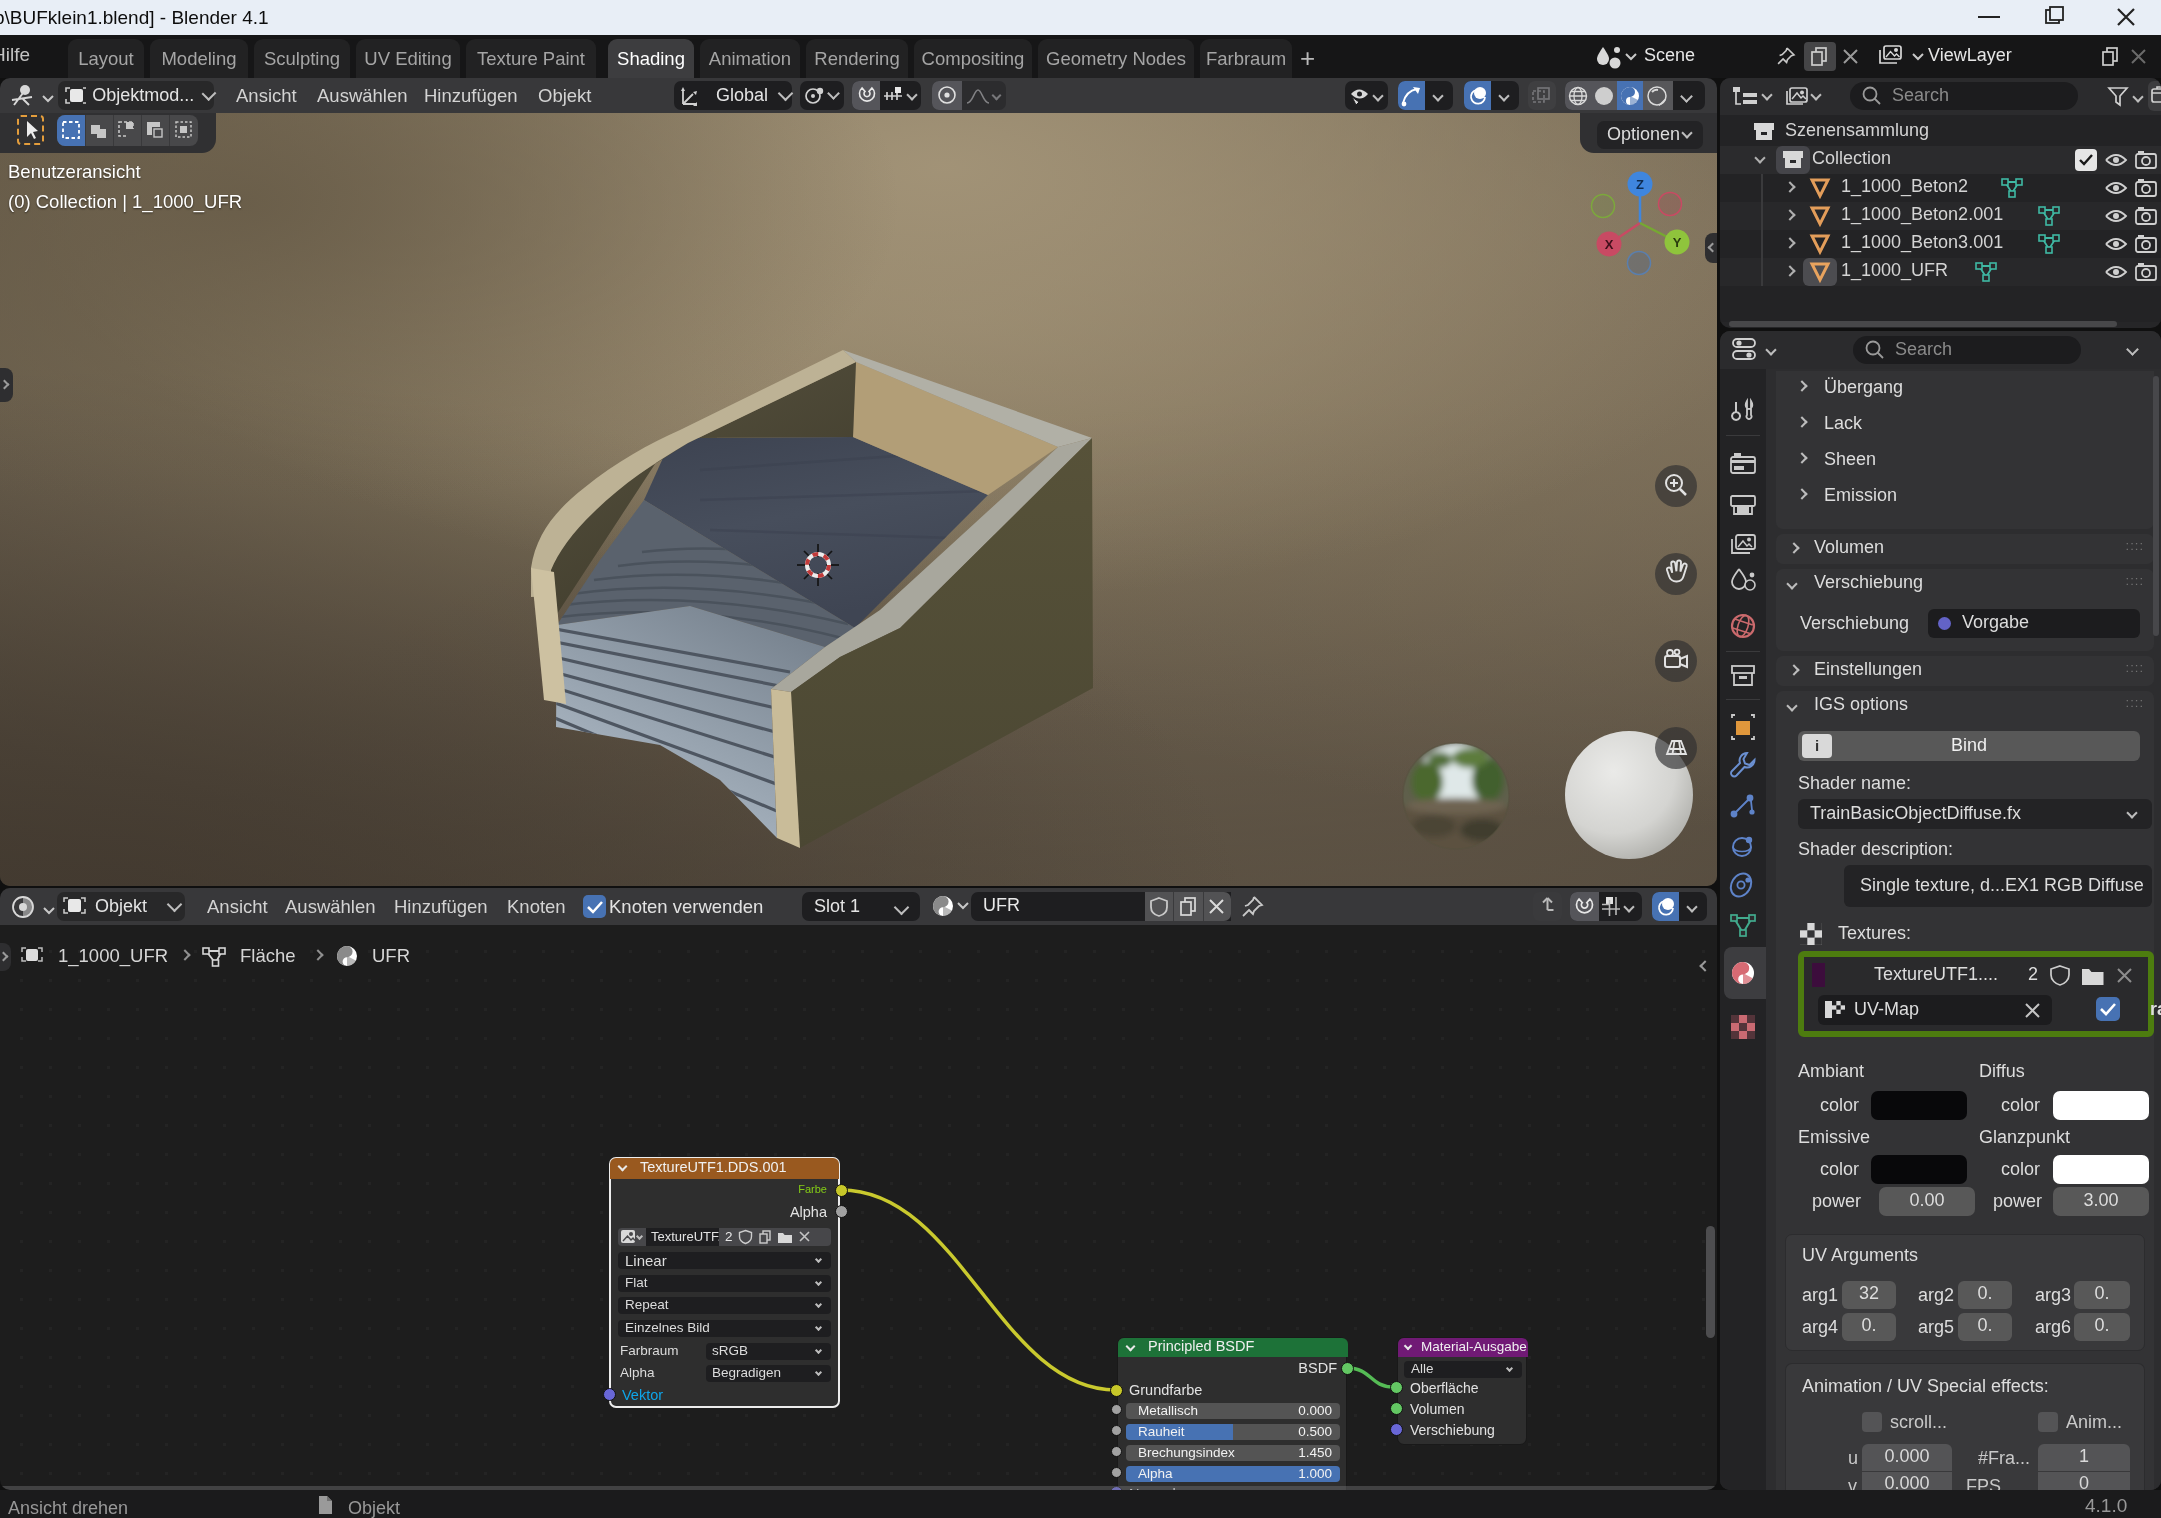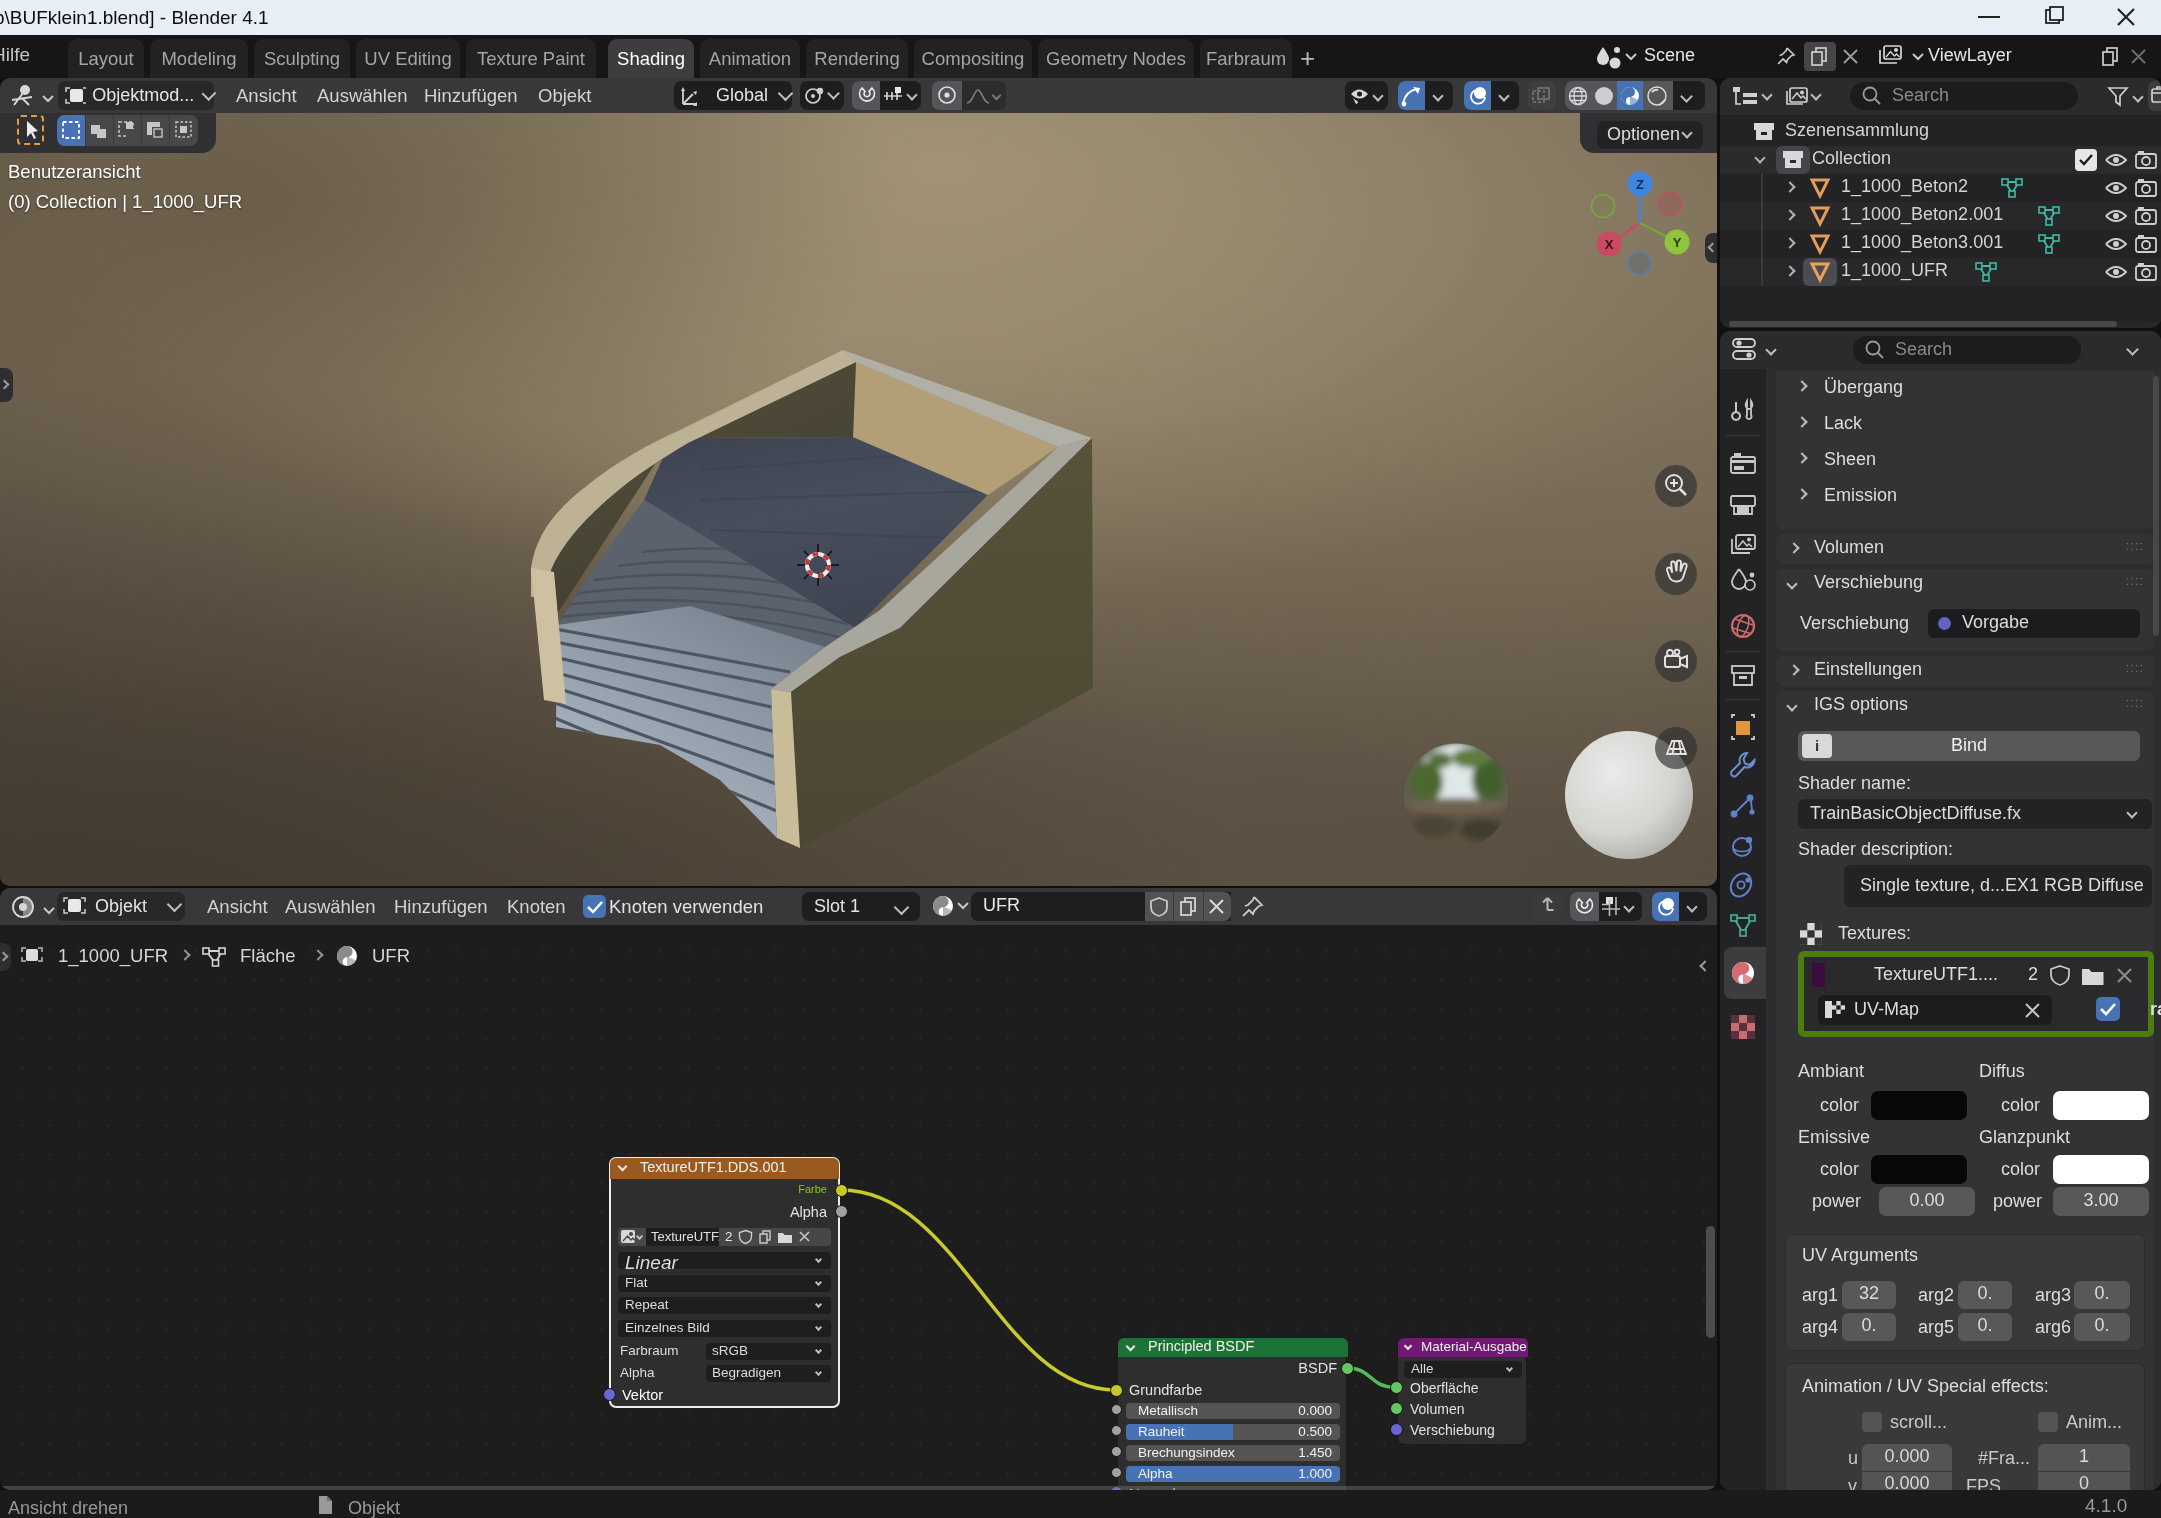--- a/index.html
+++ b/index.html
@@ -601,21 +601,21 @@
             <rect x="6" y="2" width="7" height="9" fill="none" stroke="#cdcdcd" stroke-width="1.4"></rect>
             <rect x="3" y="5" width="7" height="9" fill="#47474a" stroke="#cdcdcd" stroke-width="1.4"></rect>
           </svg>
         <svg class="abs" style="left:158px;top:1px" width="18" height="16">
             <path d="M2 4 h5 l1.6 2 h7.4 v8 h-14 z" fill="#d8d8d8"></path>
           </svg>
         <svg class="abs" style="left:180px;top:2px" width="15" height="14">
             <path d="M2 2 l9 9 M11 2 l-9 9" stroke="#c4c4c4" stroke-width="1.6"></path>
           </svg>
       </div>
-      <div class="abs" style="left:7px;top:93px;width:213px;height:17px;background:#1e1e20;border-radius:4px;color:#dcdcdc;font-size:19px;font-style:italic;">
+      <div class="abs" style="left:7px;top:93px;width:213px;height:17px;background:#1e1e20;border-radius:4px;color:#dcdcdc;font-size:15px;">
         <span style="position:absolute;left:7px;top:0px">Linear</span>
           <span class="chev" style="position:absolute;left:198px;top:5px;width:5px;height:5px"></span>
       </div>
       <div class="abs" style="left:7px;top:116px;width:213px;height:17px;background:#1e1e20;border-radius:4px;color:#dcdcdc;font-size:13.5px;">
         <span style="position:absolute;left:7px;top:0px">Flat</span>
           <span class="chev" style="position:absolute;left:198px;top:5px;width:5px;height:5px"></span>
       </div>
       <div class="abs" style="left:7px;top:138px;width:213px;height:17px;background:#1e1e20;border-radius:4px;color:#dcdcdc;font-size:13.5px;">
         <span style="position:absolute;left:7px;top:0px">Repeat</span>
           <span class="chev" style="position:absolute;left:198px;top:5px;width:5px;height:5px"></span>
@@ -631,21 +631,21 @@
             <span class="chev" style="position:absolute;left:110px;top:5px;width:5px;height:5px"></span>
           </div>
       </div>
       <div class="abs" style="left:7px;top:206px;width:213px;height:17px;color:#dcdcdc;font-size:13.5px;">
         <span style="position:absolute;left:2px;top:0px">Alpha</span>
         <div class="abs" style="left:88px;top:0;width:125px;height:17px;background:#1e1e20;border-radius:4px;">
             <span style="position:absolute;left:6px;top:0px">Begradigen</span>
             <span class="chev" style="position:absolute;left:110px;top:5px;width:5px;height:5px"></span>
           </div>
       </div>
-      <div class="abs" style="left:0;top:228px;width:227px;height:18px;color:#ffffff;font-size:14.5px;">
+      <div class="abs" style="left:0;top:228px;width:227px;height:18px;color:#0ea5e9;font-size:14.5px;">
           <span style="position:absolute;left:11px;">Vektor</span>
         </div>
     </div>
 
     <div class="abs" style="left:835px;top:296px;width:13px;height:13px;border-radius:7px;background:#c7c729;border:1px solid #111;"></div>
     <div class="abs" style="left:835px;top:317px;width:13px;height:13px;border-radius:7px;background:#a1a1a1;border:1px solid #111;"></div>
     <div class="abs" style="left:603px;top:500px;width:13px;height:13px;border-radius:7px;background:#6967d7;border:1px solid #111;"></div>
 
     <div class="abs" style="left:1117px;top:449px;width:230px;height:160px;background:#2e2e2e;border:1px solid #191919;border-radius:7px 7px 0 0;">
       <div class="abs" style="left:0;top:0;width:230px;height:19px;background:#1d7238;border-radius:6px 6px 0 0;">

